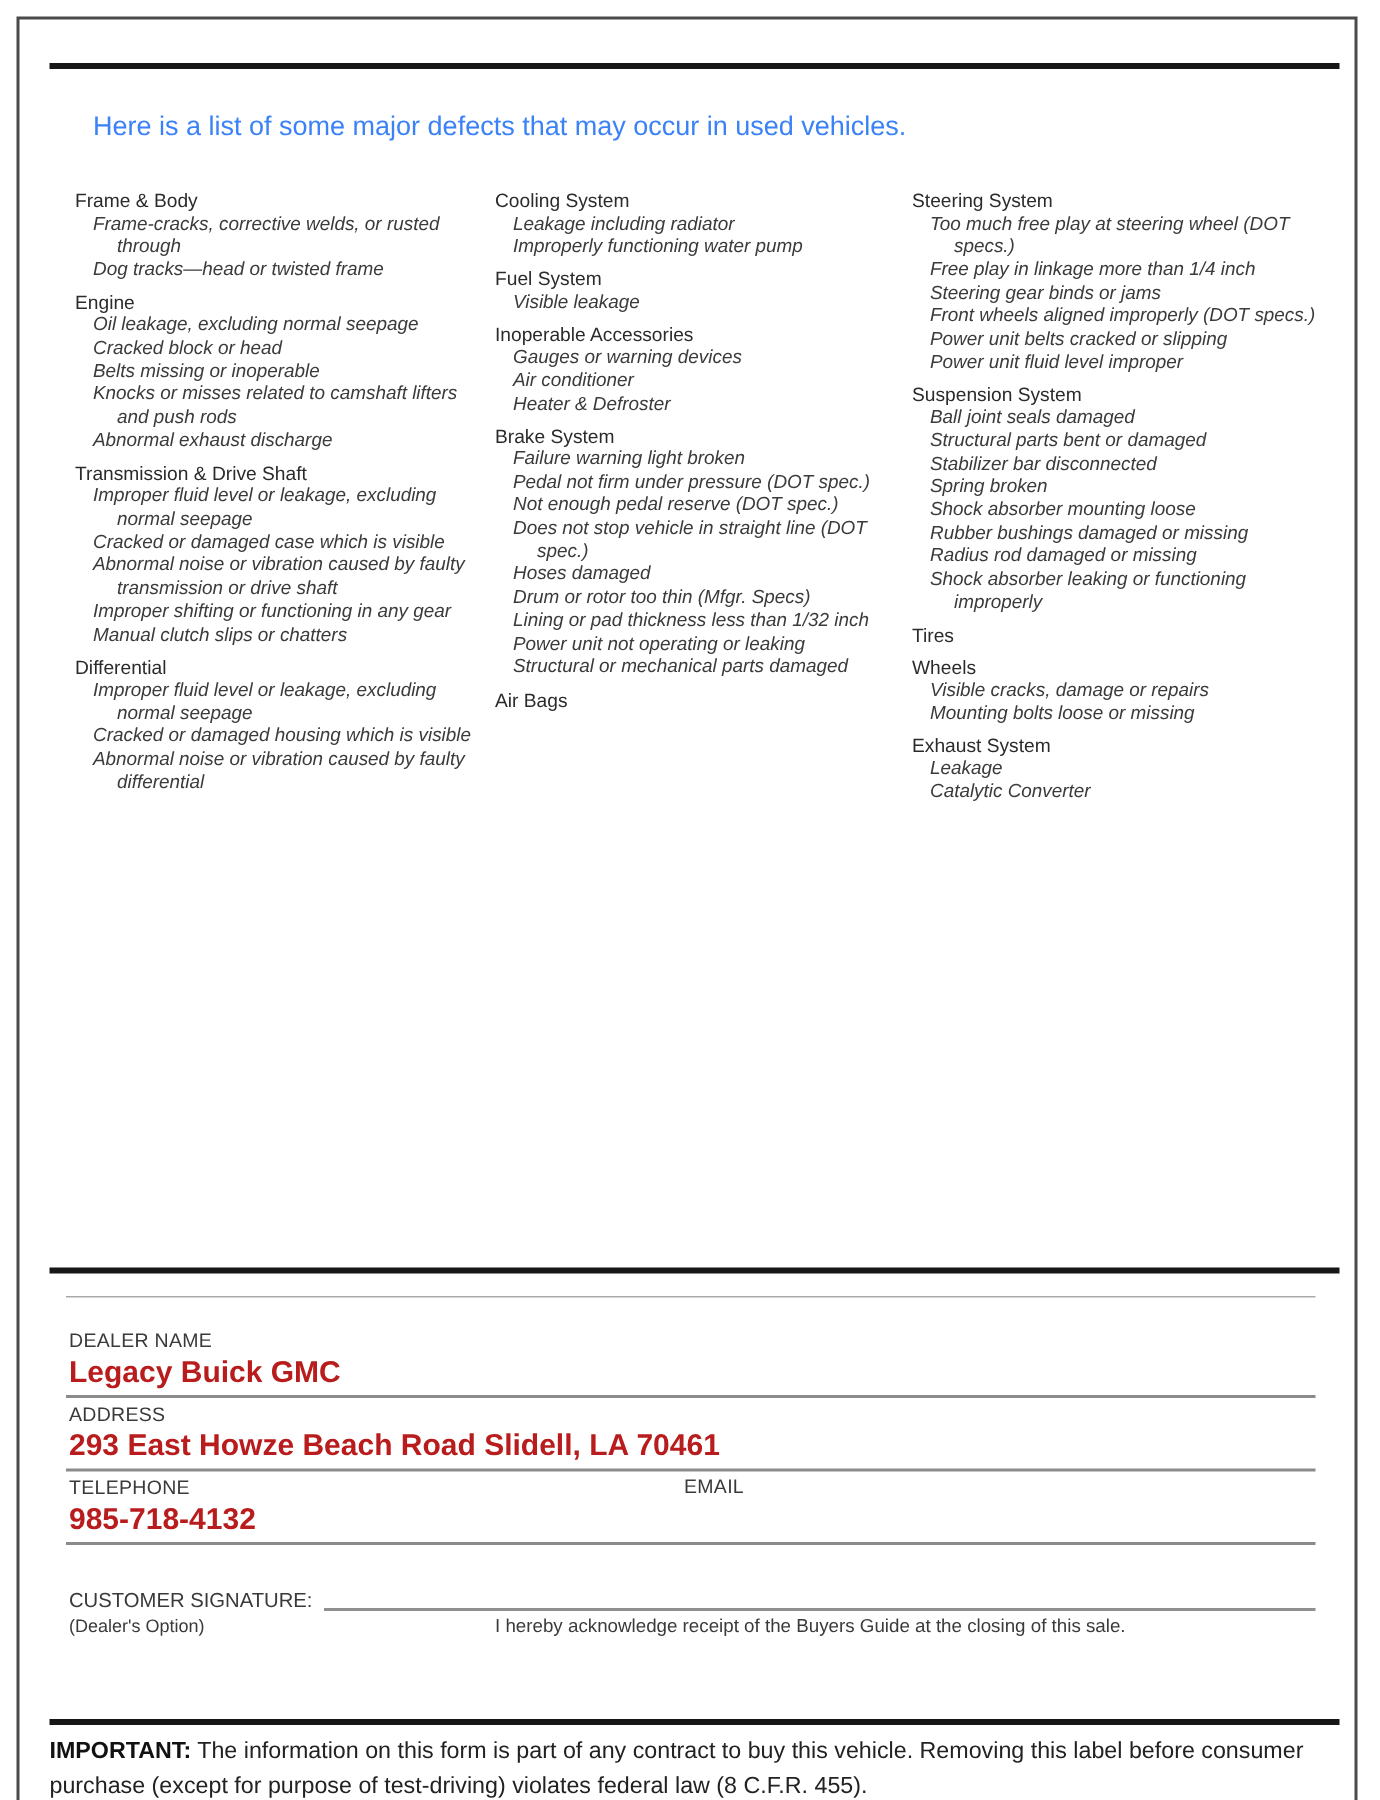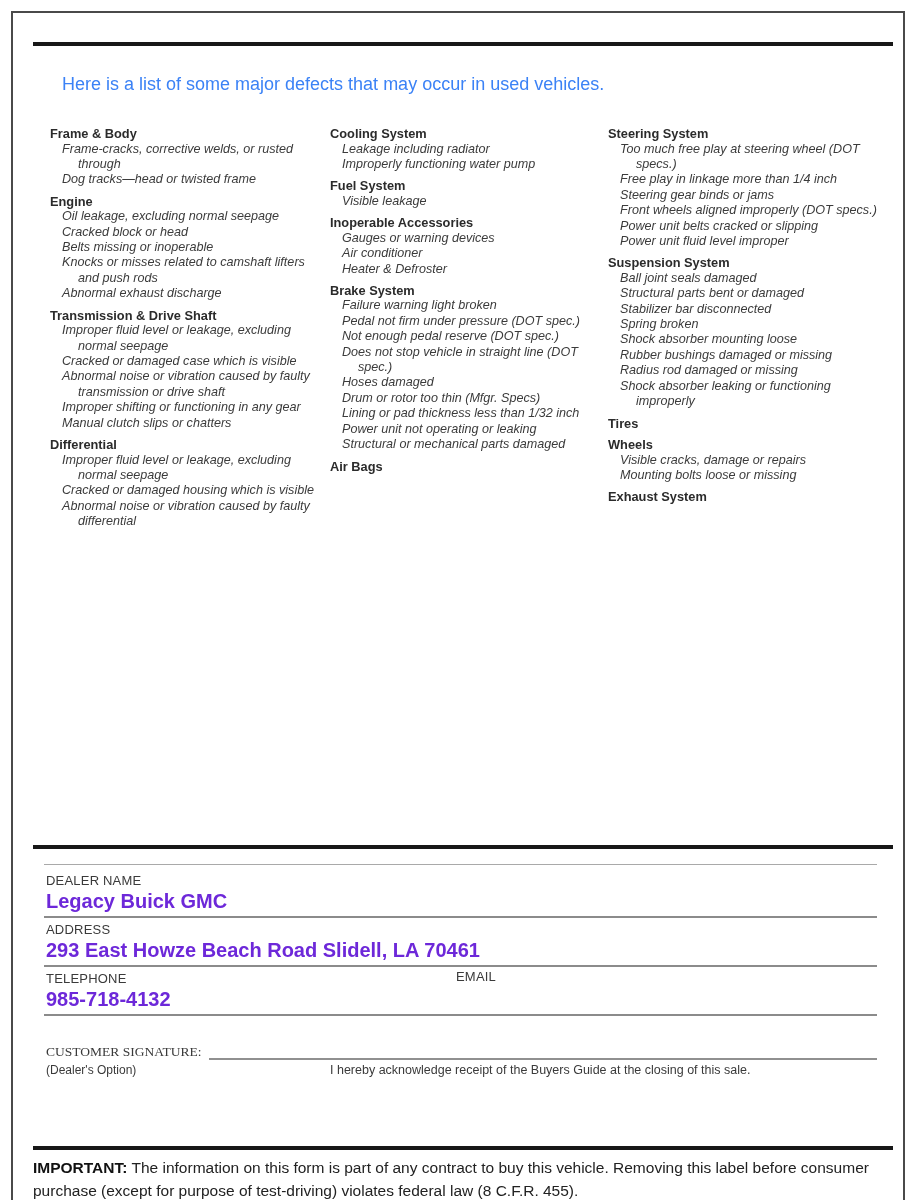--- a/index.html
+++ b/index.html
@@ -40,21 +40,21 @@
     width: 845px;
     display: flex;
   }
   .col { box-sizing: border-box; }
   .col-0 { width: 280px; }
   .col-1 { width: 278px; }
   .col-2 { width: 287px; }
 
   .sec-title {
     font-size: 12.8px;
-    font-weight: bold;
+    font-weight: normal;
     color: #2b2b2b;
     margin-top: 6px;
     line-height: 15.5px;
   }
   .sec-items {
     list-style: none;
     margin: 0; padding: 0; font-style: italic;
   }
   .sec-items li {
     font-size: 12.6px;
@@ -63,48 +63,47 @@
     padding-left: 28px;
     text-indent: -16px;
     padding-right: 8px;
   }
 
   .form {
     position: absolute;
     left: 44px; top: 864px;
     width: 833px;
     border-top: 1px solid #a9a9a9;
-    padding-top: 4px;
+    padding-top: 18px;
   }
   .field {
     border-bottom: 2px solid #8b8b8b;
     padding: 2px 0 3px 2px;
     position: relative;
   }
   .field-label {
     font-size: 13px;
     color: #3a3a3a;
     letter-spacing: 0.2px;
     display: inline-block;
   }
   .field-value {
     font-size: 20px;
     font-weight: 600;
-    color: #6d28d9;
+    color: #b91c1c;
     line-height: 24px;
     min-height: 24px;
   }
   .email-label { position: absolute; left: 412px; top: 2px; }
 
   .signature-row {
     margin-top: 28px;
     display: flex;
     align-items: center;
     padding-left: 2px;
-    font-family: Liberation Serif, serif;
   }
   .signature-label {
     font-size: 13.5px;
     color: #3a3a3a;
     white-space: nowrap;
   }
   .signature-line {
     flex: 1;
     border-bottom: 2px solid #909090;
     margin-left: 8px;
@@ -254,20 +253,24 @@
       </div>
       <div class="section">
         <div class="sec-title">Wheels</div>
         <ul class="sec-items">
           <li>Visible cracks, damage or repairs</li>
           <li>Mounting bolts loose or missing</li>
         </ul>
       </div>
       <div class="section">
         <div class="sec-title">Exhaust System</div>
+        <ul class="sec-items">
+          <li>Leakage</li>
+          <li>Catalytic Converter</li>
+        </ul>
       </div>
     </div>
 </div>
 
 <div class="rule-thick rule-mid"></div>
 
 <div class="form">
   <div class="field">
     <span class="field-label">DEALER NAME</span>
     <div class="field-value">Legacy Buick GMC</div>

